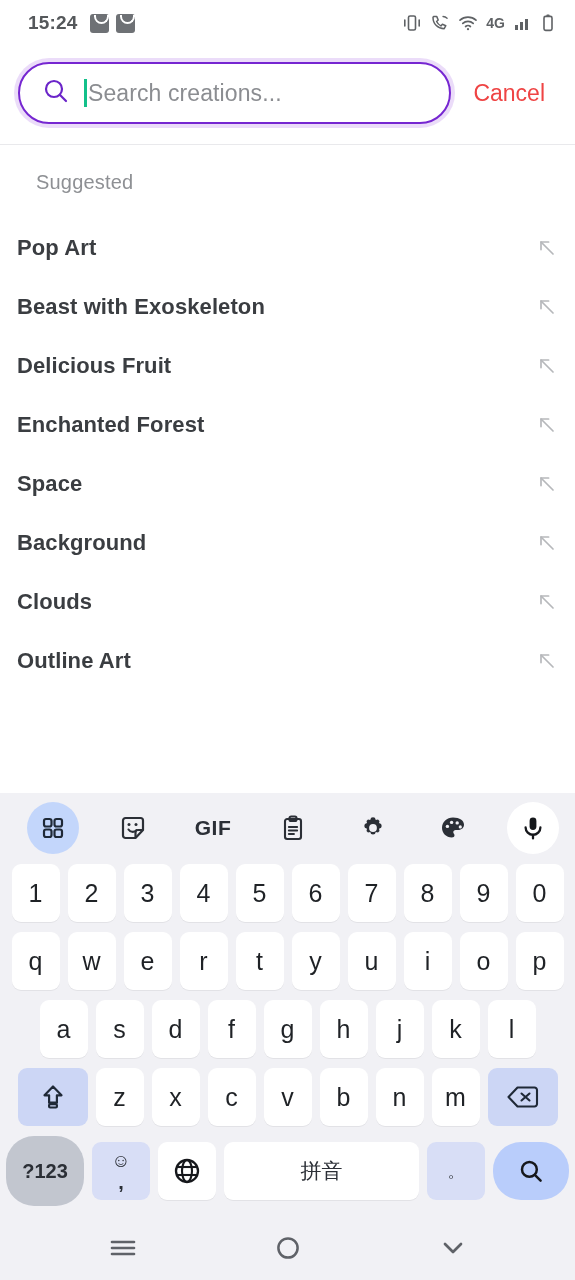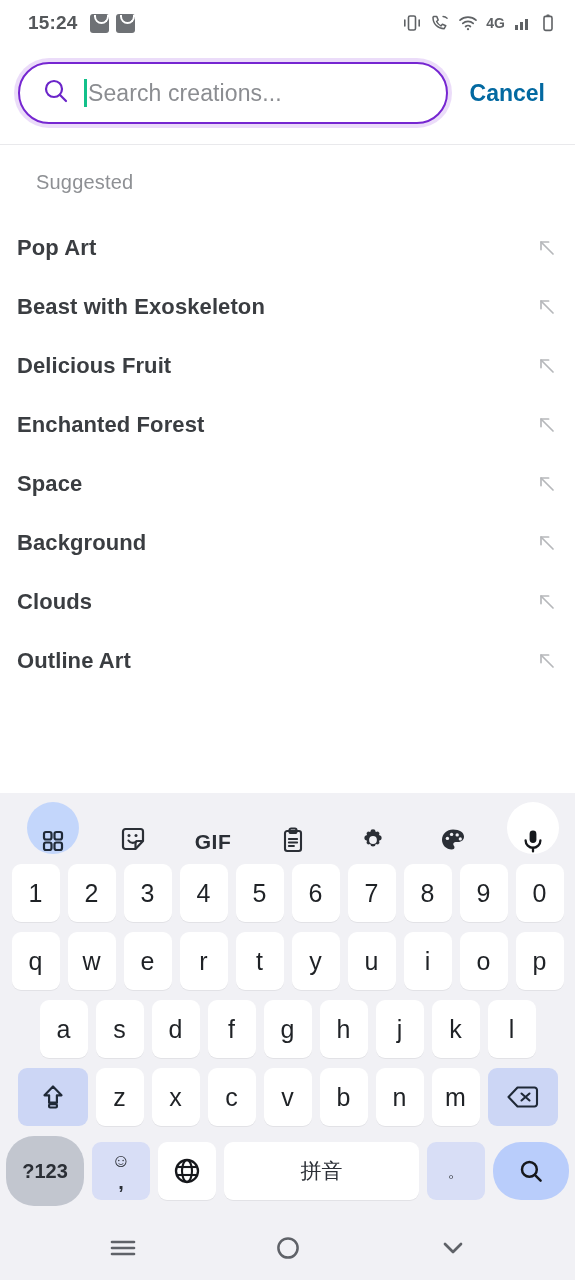--- a/index.html
+++ b/index.html
@@ -52,21 +52,21 @@
   }
   .search-icon { flex: 0 0 auto; display: block; }
   .search-field { display: flex; align-items: center; flex: 1; position: relative; height: 100%; }
   .caret {
     width: 3px; height: 28px; background: #13c08a; flex: 0 0 auto; margin-right: 1px;
   }
   .placeholder {
     font-size: 23px; color: #8b8d91; letter-spacing: .1px; white-space: nowrap;
   }
   .cancel-btn {
-    font-size: 23px; font-weight: 700; color: #0369a1; padding: 0 12px 0 16px; white-space: nowrap;
+    font-size: 23px; font-weight: 400; color: #ef4444; padding: 0 12px 0 16px; white-space: nowrap;
     background: none; border: none; font-family: inherit; cursor: pointer;
   }
 
   
   .suggestions { flex: 1 1 auto; padding: 26px 0 0 0; overflow: hidden; background: #fff; }
   .sug-title {
     font-size: 20px; color: #8e9094; padding: 0 36px; margin-bottom: 24px; letter-spacing: .2px;
   }
   .sug-item {
     height: 59px;
@@ -84,21 +84,21 @@
     background: #f1f1f5;
     padding: 4px 0 2px 0;
   }
   .kb-toolbar {
     height: 62px;
     display: flex; align-items: center; justify-content: space-between;
     padding: 0 16px;
   }
   .kb-tool {
     width: 52px; height: 52px;
-    display: flex; align-items: flex-end; justify-content: center;
+    display: flex; align-items: center; justify-content: center;
     border-radius: 50%;
     cursor: pointer;
     margin-left: 11px;
   }
   .kb-tool.active-bg { background: #c3d6fb; }
   .kb-tool.white-bg { background: #ffffff; }
   .gif-text { font-size: 21px; font-weight: 800; letter-spacing: .5px; color: #2b2f36; font-family: "Liberation Sans", sans-serif; }
 
   .kb-row { display: flex; justify-content: center; align-items: center; gap: 8px; padding: 5px 6px; }
   .key {

